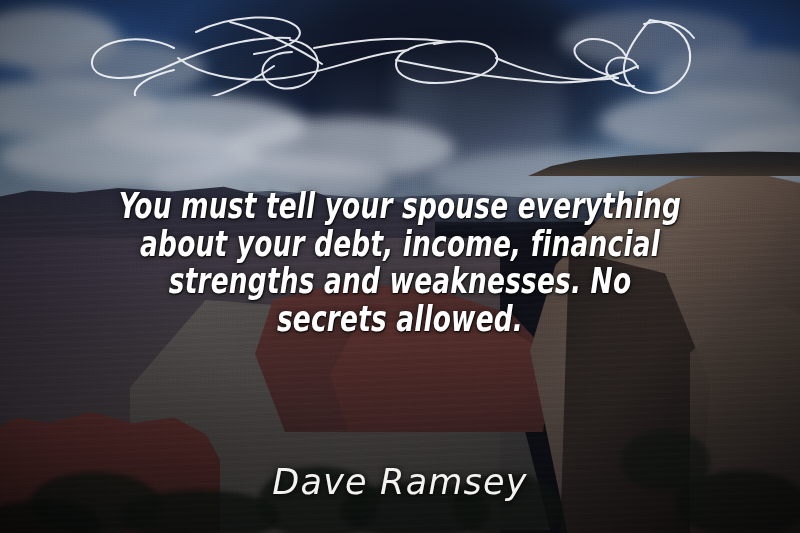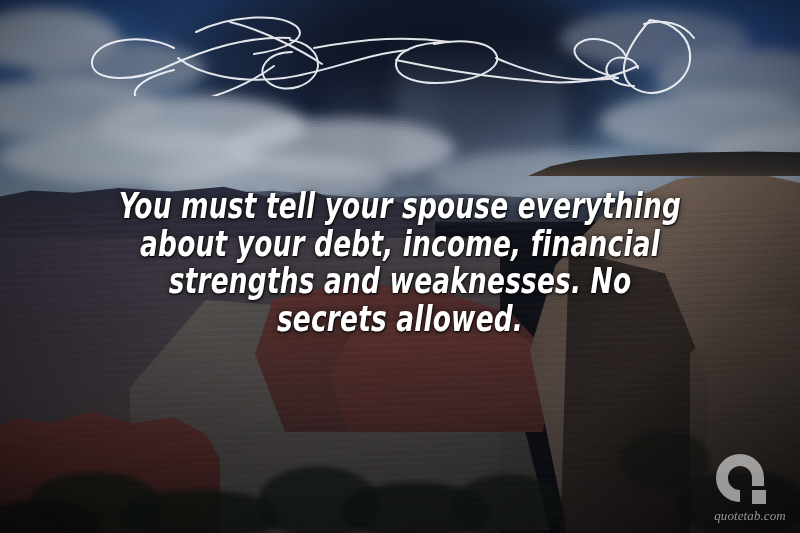--- a/index.html
+++ b/index.html
@@ -354,25 +354,16 @@
         <path d="M572 12 C 548 40, 536 66, 556 80 C 578 94, 610 76, 612 52 C 614 30, 596 14, 572 12"></path>
         <path d="M566 16 C 586 10, 606 16, 616 30"></path>
 
         <path d="M556 78 C 536 78, 524 66, 530 56 C 536 46, 556 48, 560 60"></path>
       </g>
     </svg>
   </div>
 
   <div class="quote-text">You must tell your spouse everything about your debt, income, financial strengths and weaknesses. No secrets allowed.</div>
 
-
-  <div class="watermark">
-    <div class="wm-logo">
-      <svg width="58" height="56" viewBox="0 0 58 56" xmlns="http://www.w3.org/2000/svg">
-
-        <path d="M26 2 A24 24 0 1 0 26 50 L26 38 A12 12 0 1 1 38 26 L38 34 L50 34 L50 26 A24 24 0 0 0 26 2 Z" fill="#ffffff" opacity="0.92"></path>
-        <rect x="38" y="38" width="14" height="14" fill="#ffffff" opacity="0.92"></rect>
-      </svg>
-    </div>
-    <div class="wm-text">quotetab.com</div>
-  </div>
+  <div class="author">Dave Ramsey</div>
+
 
 </div>
 
 </body></html>

